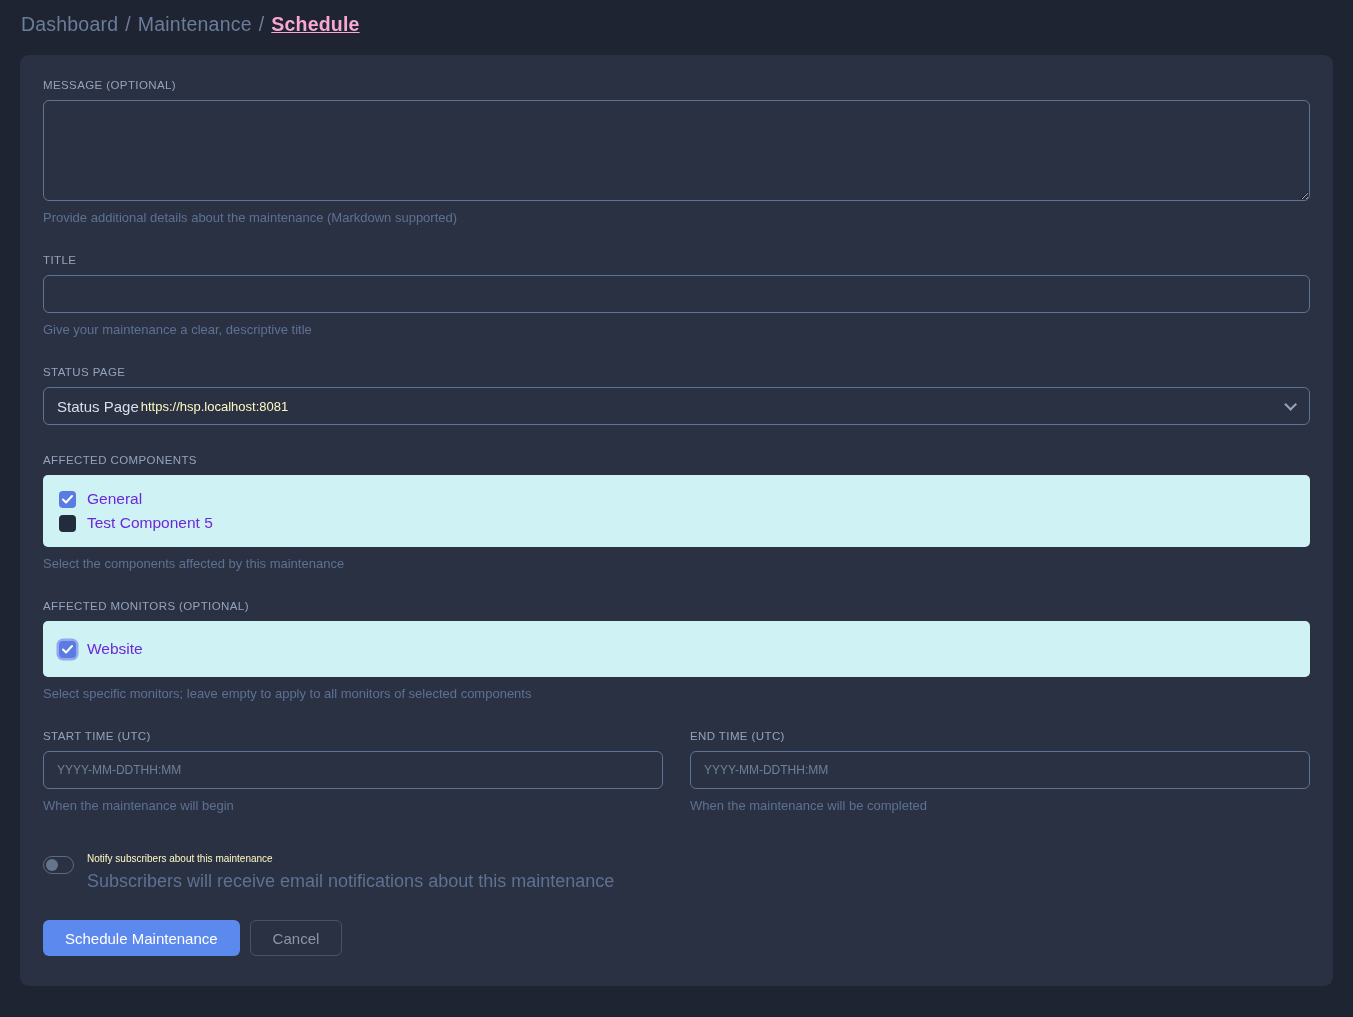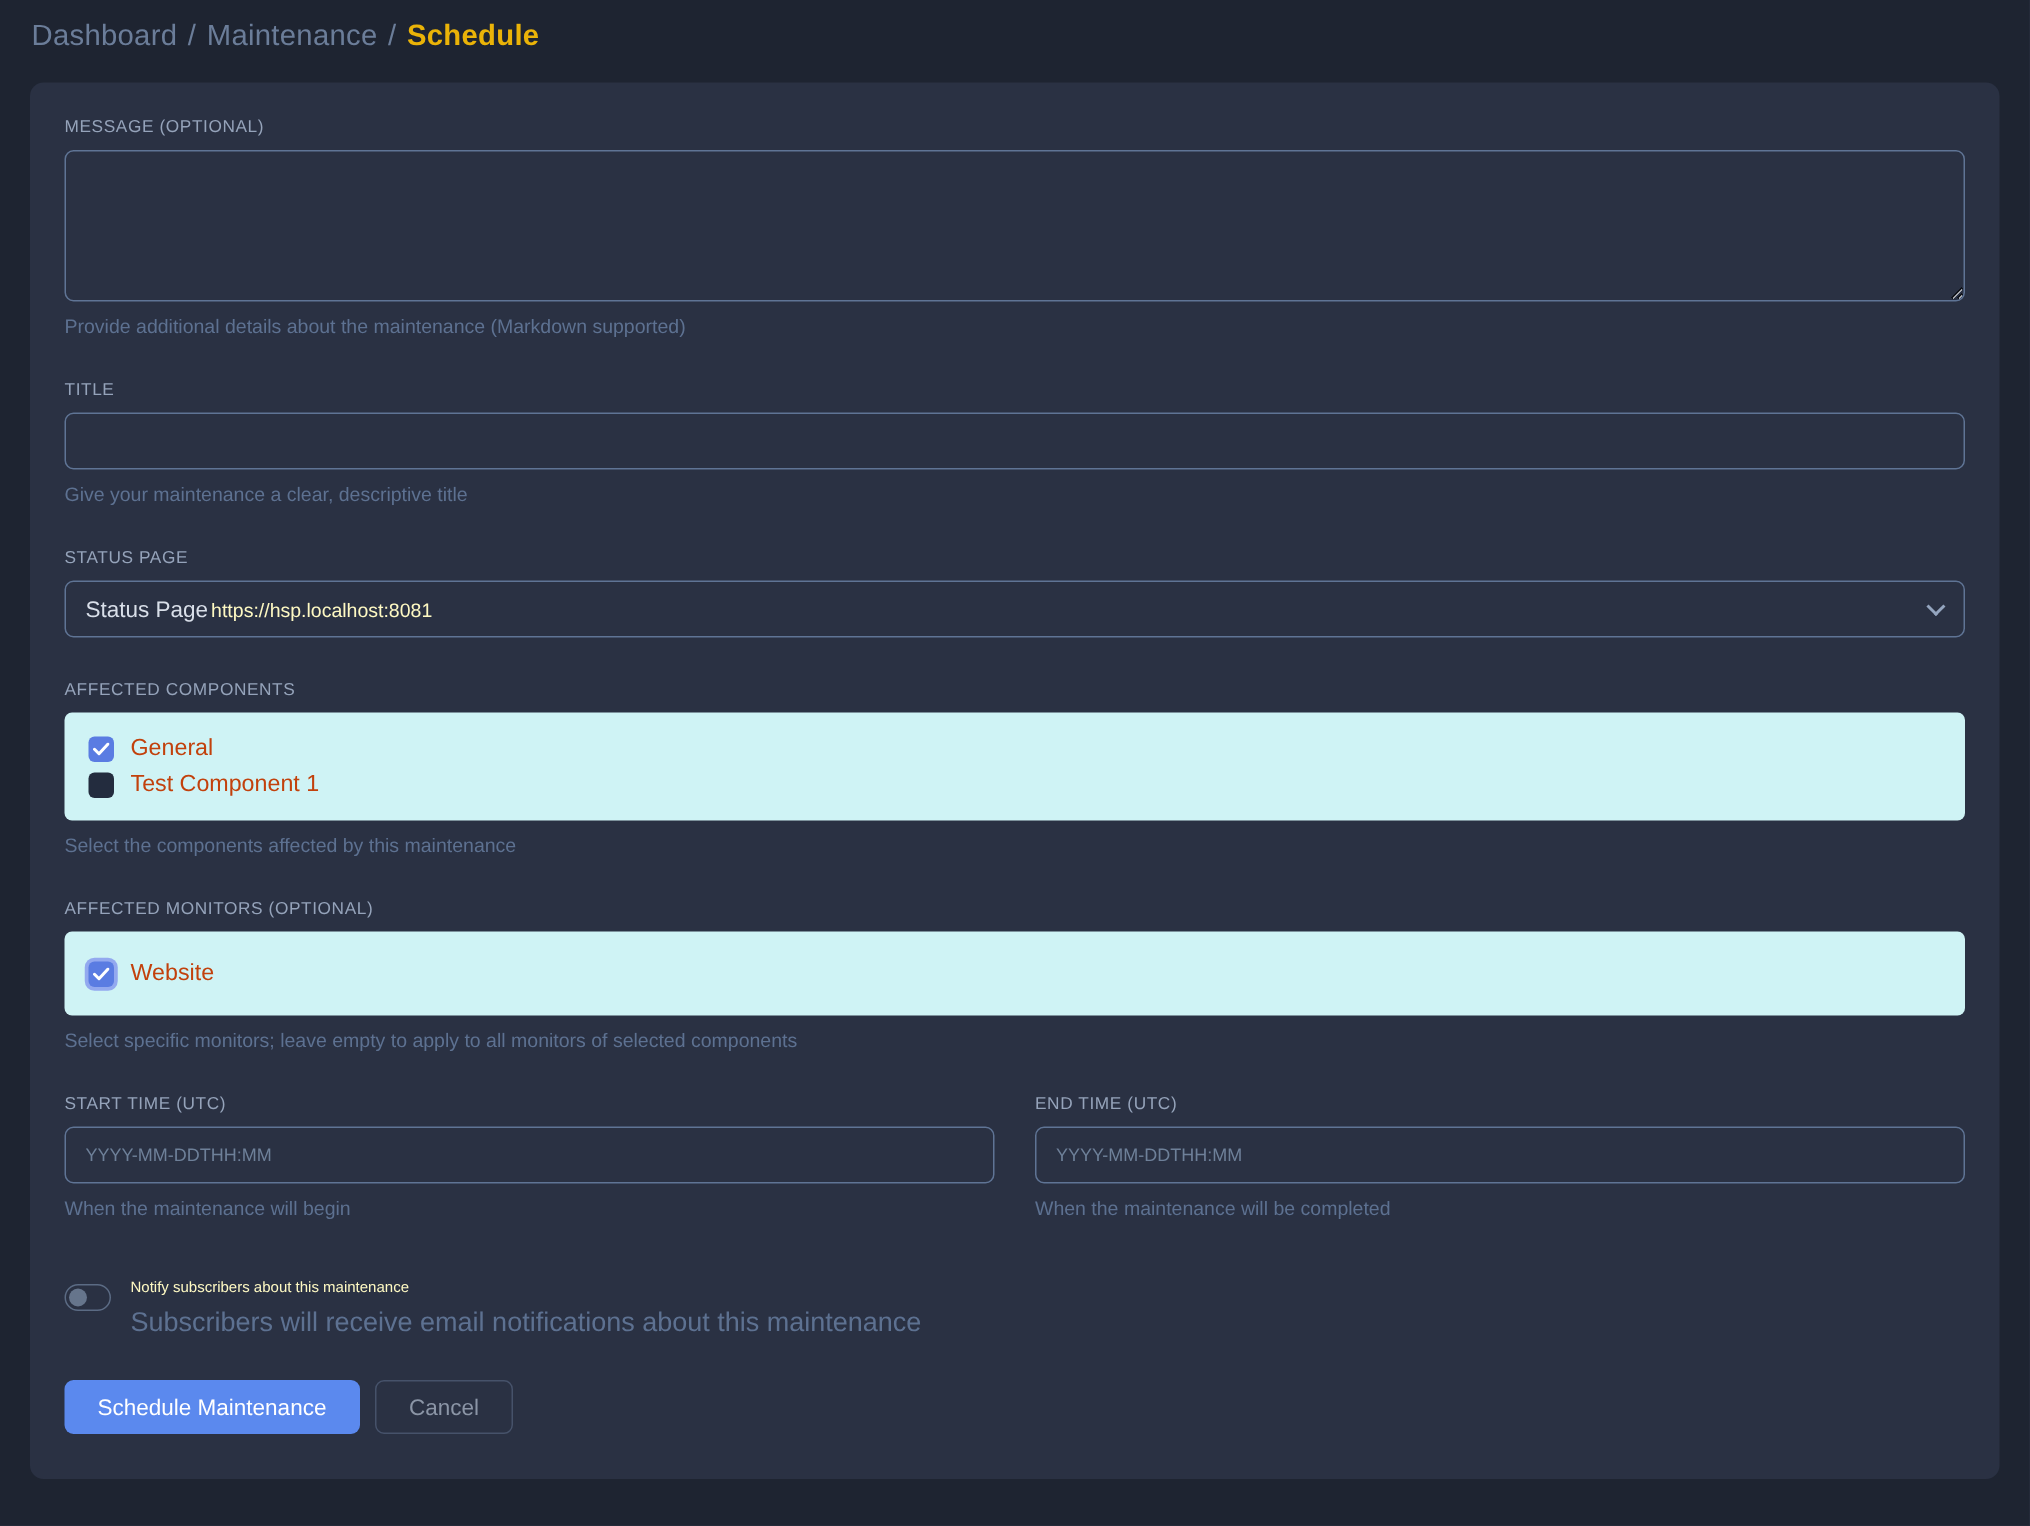--- a/index.html
+++ b/index.html
@@ -7,21 +7,21 @@
   body {
     background:#1e2431;
     font-family:"Liberation Sans", sans-serif;
     overflow:hidden;
   }
 
   
   .topbar { padding:13px 21px 15px 21px; }
   .crumbs { font-size:19.5px; color:#6b7d99; letter-spacing:.2px; }
   .crumbs .sep { margin:0 7px; color:#6b7d99; }
-  .crumbs .current { color:#eab308; font-weight:700; }
+  .crumbs .current { color:#f9a8d4; font-weight:700;text-decoration:underline; }
   .crumbs .link { cursor:pointer; }
 
   
   .card {
     margin:4px 20px 0 20px;
     background:#2a3143;
     border-radius:9px;
     padding:24px 23px 42px 23px;
     height:931px;
   }
@@ -102,21 +102,21 @@
     justify-content:center;
     flex:0 0 auto;
   }
   .checkbox .check { display:none; }
   .checkbox.checked { background:#5a7ce2; }
   .checkbox.checked .check { display:block; }
   .checkbox.ring { box-shadow:0 0 0 2.5px #93a9ef; }
   .opt-label {
     margin-left:11px;
     font-size:15.5px;
-    color:#c2410c;
+    color:#6d28d9;
   }
 
   
   .time-grid {
     display:grid;
     grid-template-columns:1fr 1fr;
     column-gap:27px;
     margin-bottom:24px;
   }
 
@@ -209,21 +209,21 @@
           <svg class="check" width="11" height="9" viewBox="0 0 11 9">
               <polyline points="1,4.5 4,7.5 10,1" fill="none" stroke="#ffffff" stroke-width="2" stroke-linecap="round" stroke-linejoin="round"></polyline>
             </svg>
         </span>
         <span class="opt-label">General</span>
       </div>
       <div class="opt-row">
         <span class="checkbox">
           
         </span>
-        <span class="opt-label">Test Component 1</span>
+        <span class="opt-label">Test Component 5</span>
       </div>
     </div>
     <div class="helper">Select the components affected by this maintenance</div>
   </div>
 
   <div class="group">
     <label class="field-label">AFFECTED MONITORS (OPTIONAL)</label>
     <div class="multiselect single">
       <div class="opt-row">
         <span class="checkbox ring checked">

